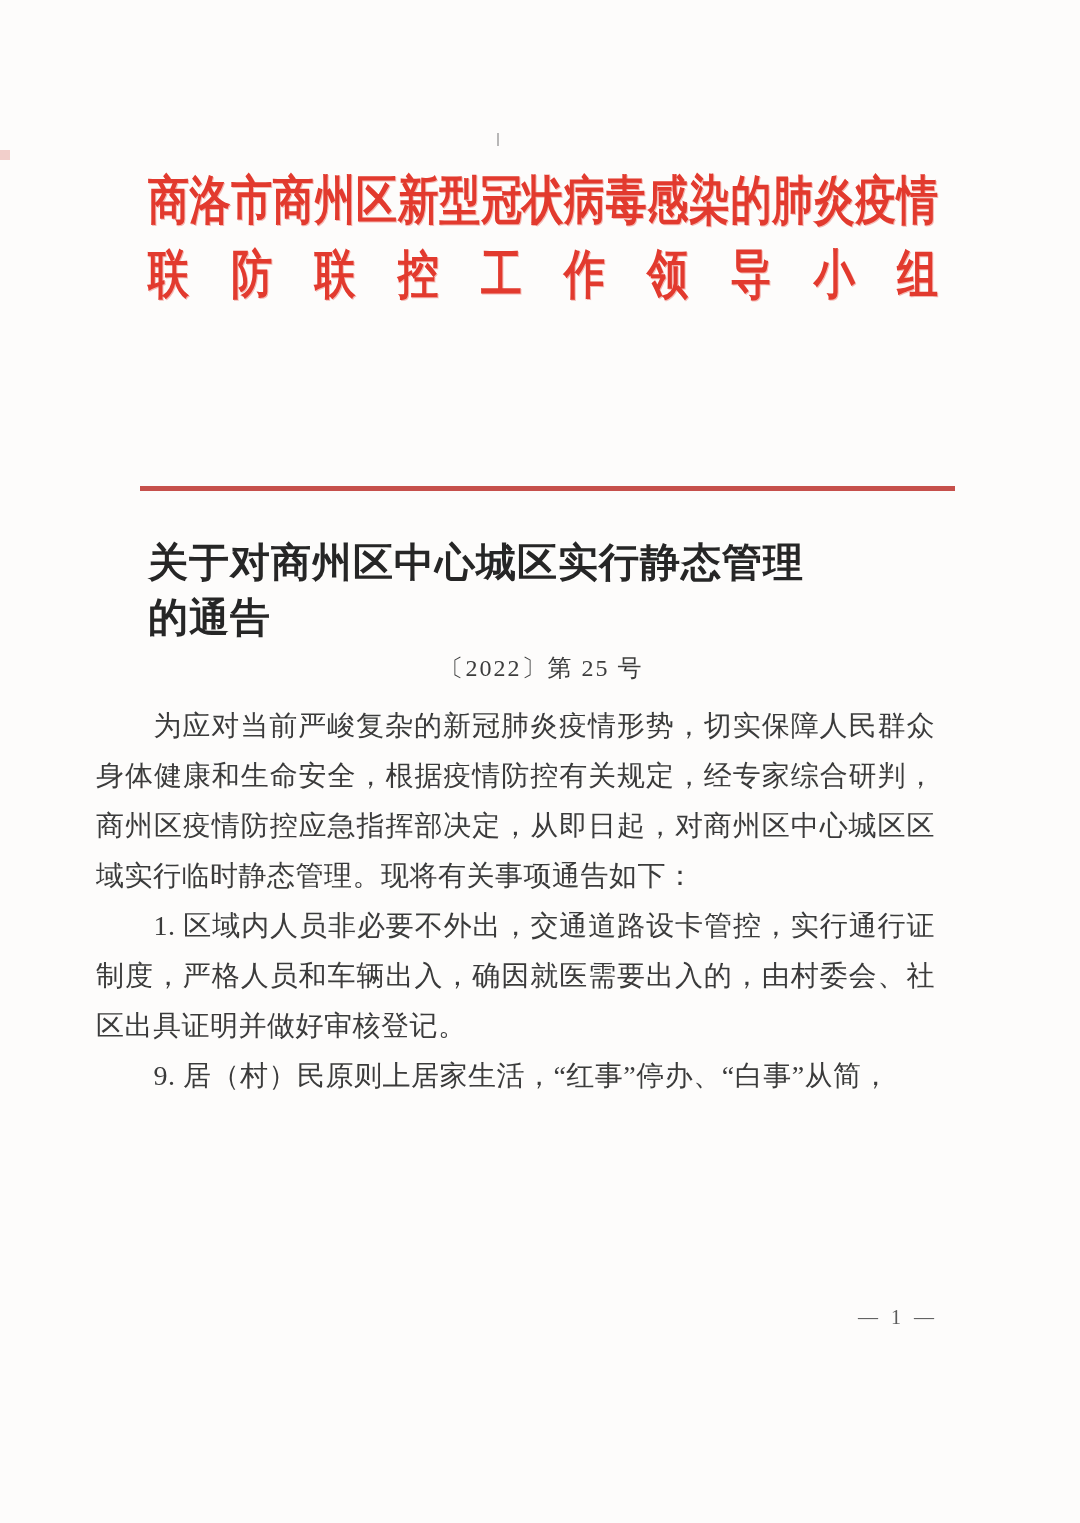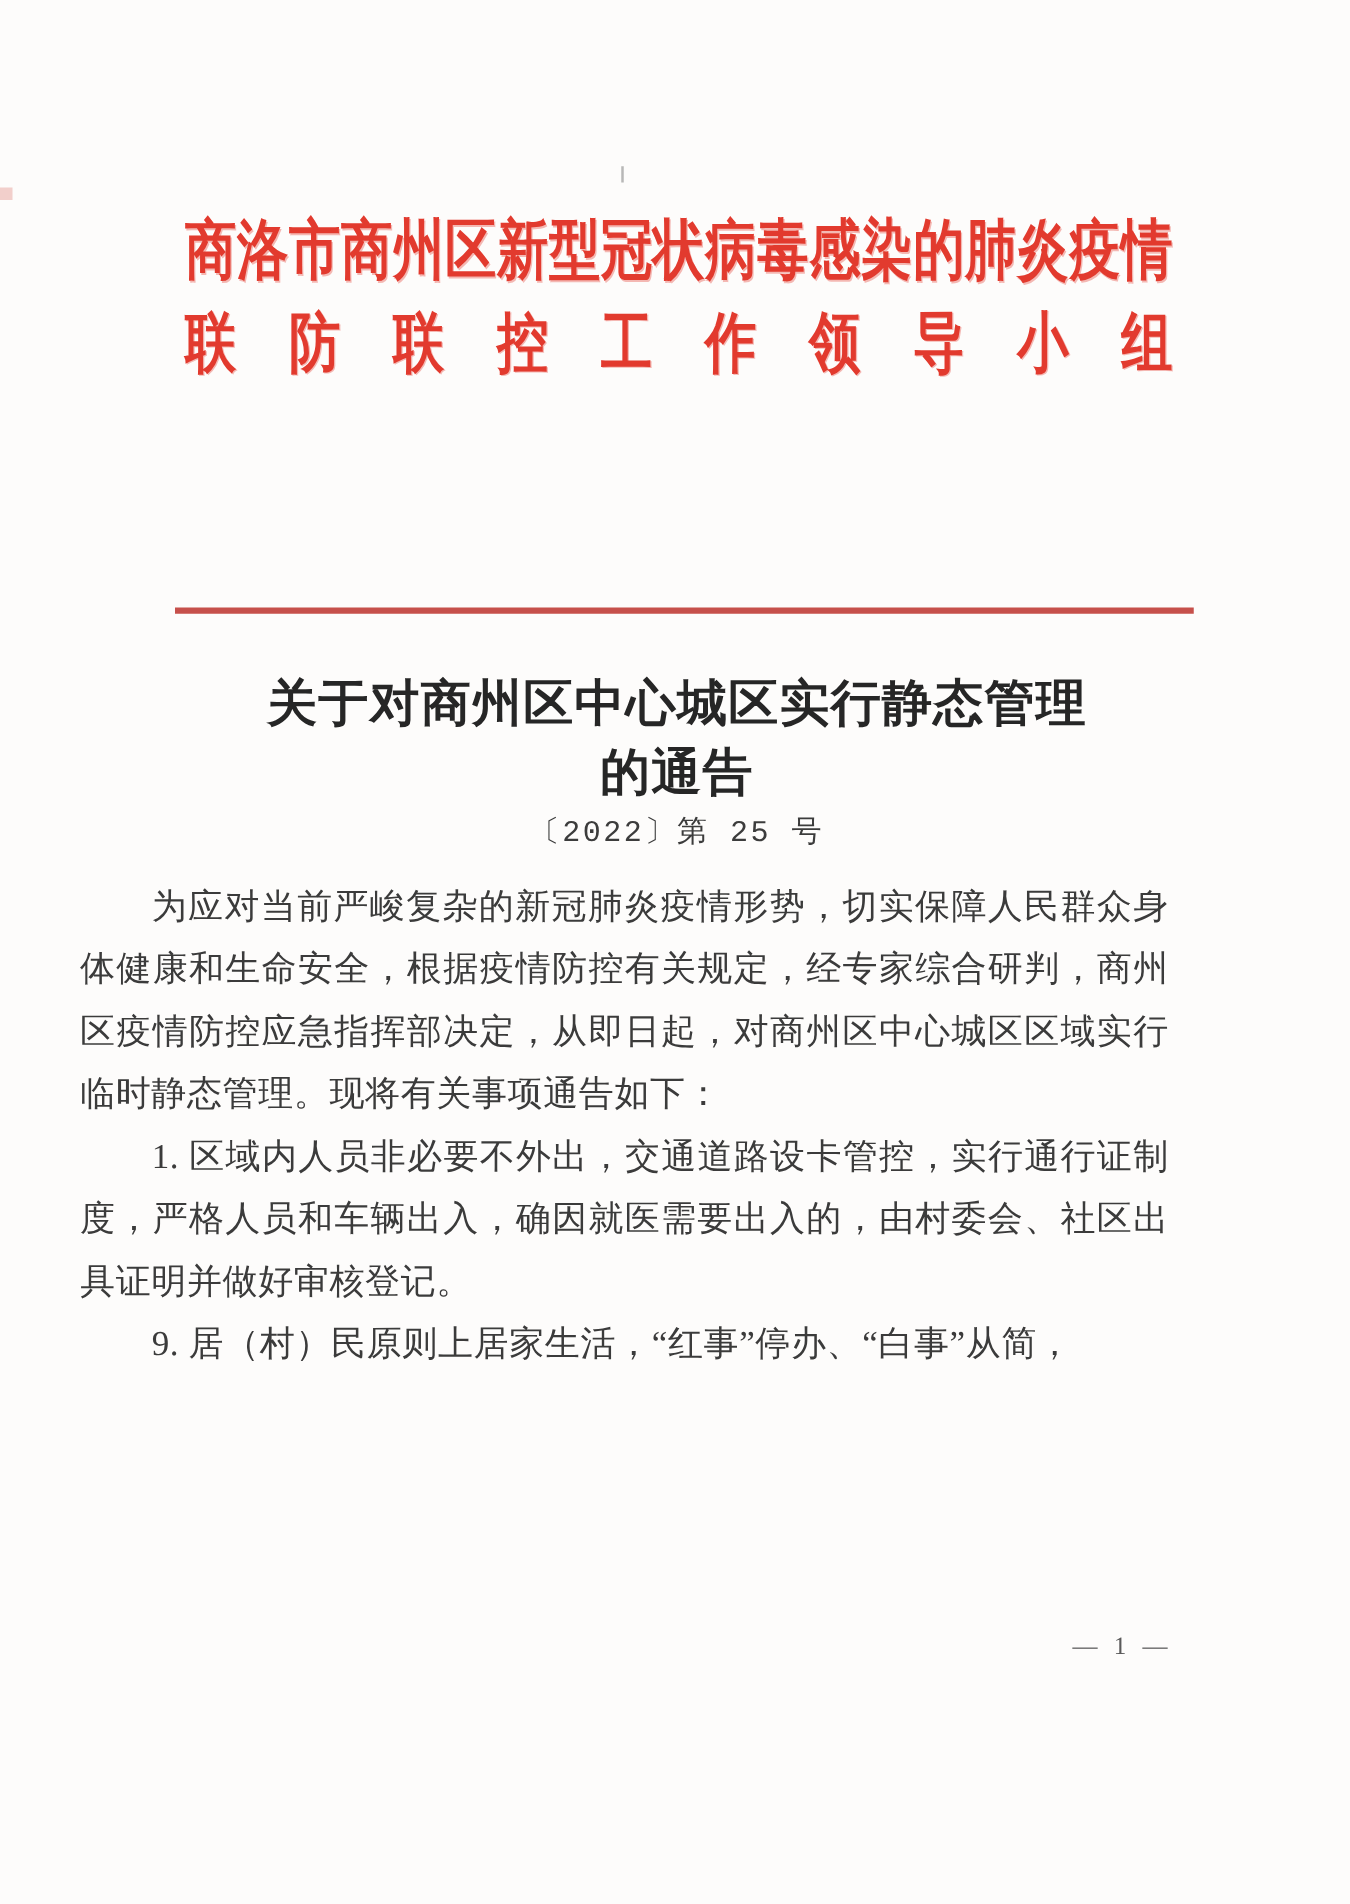--- a/index.html
+++ b/index.html
@@ -38,39 +38,37 @@
   
   .red-rule {
     margin: 182px 125px 0 140px;
     height: 5px;
     background: #c6504b;
     border: none;
   }
   
   .doc-title {
     margin: 44px 145px 0 148px;
-    text-align: center;
     font-size: 40px;
     line-height: 55px;
     font-weight: bold;
     color: #262626;
     letter-spacing: 1px;
   }
   .doc-number {
     margin: 8px 145px 0 148px;
     text-align: center;
     font-size: 24px;
     line-height: 30px;
     color: #3c3c3c;
     letter-spacing: 2px;
-    font-family: Liberation Mono, monospace;
   }
   
   .doc-body {
-    margin: 18px 145px 0 64px;
+    margin: 18px 145px 0 96px;
   }
   .doc-body p {
     margin: 0;
     font-size: 28px;
     line-height: 50px;
     text-align: justify;
     text-indent: 2.05em;
     letter-spacing: 0.5px;
     color: #3b3b3b;
   }

